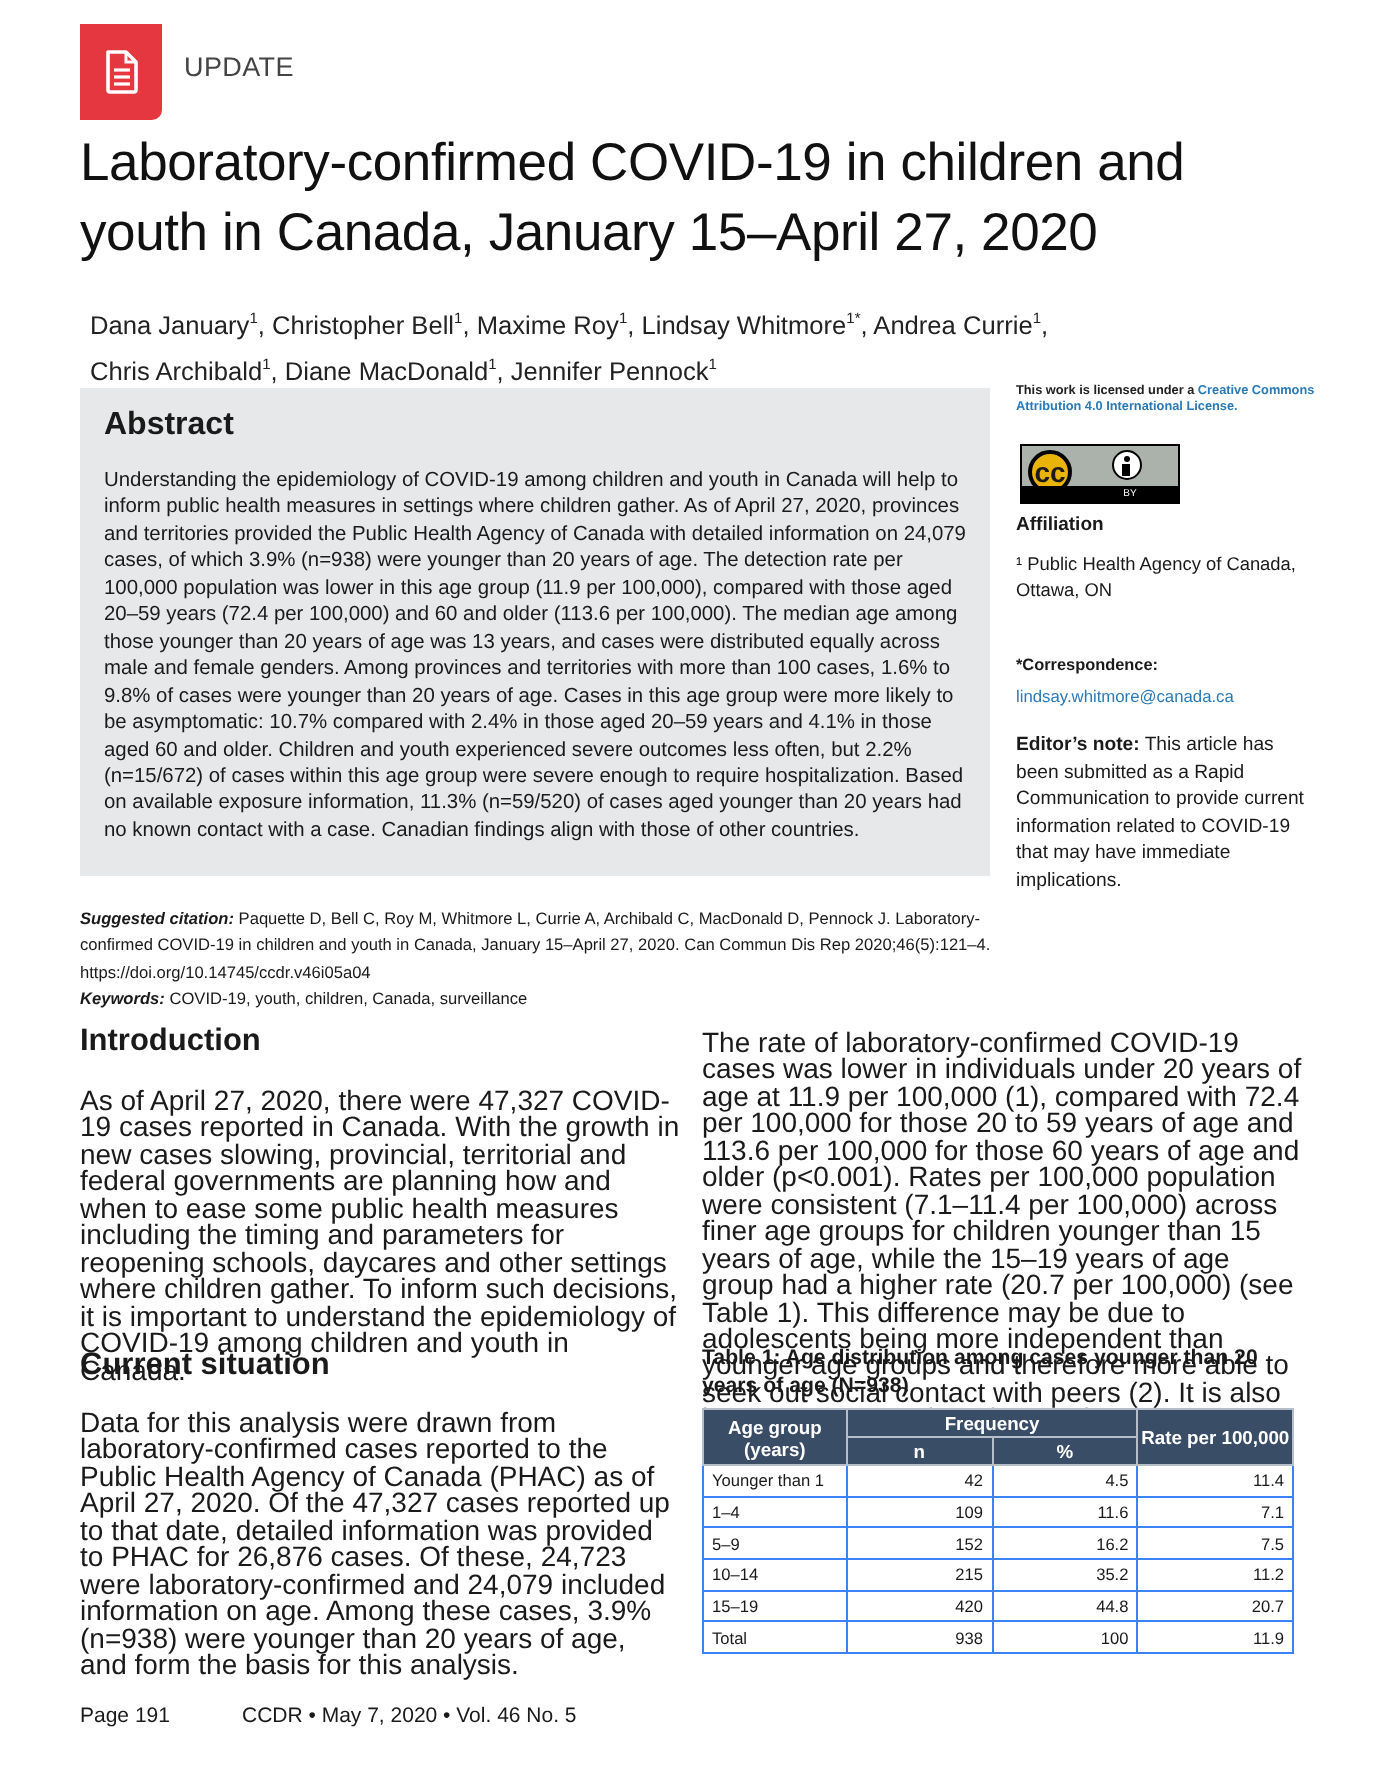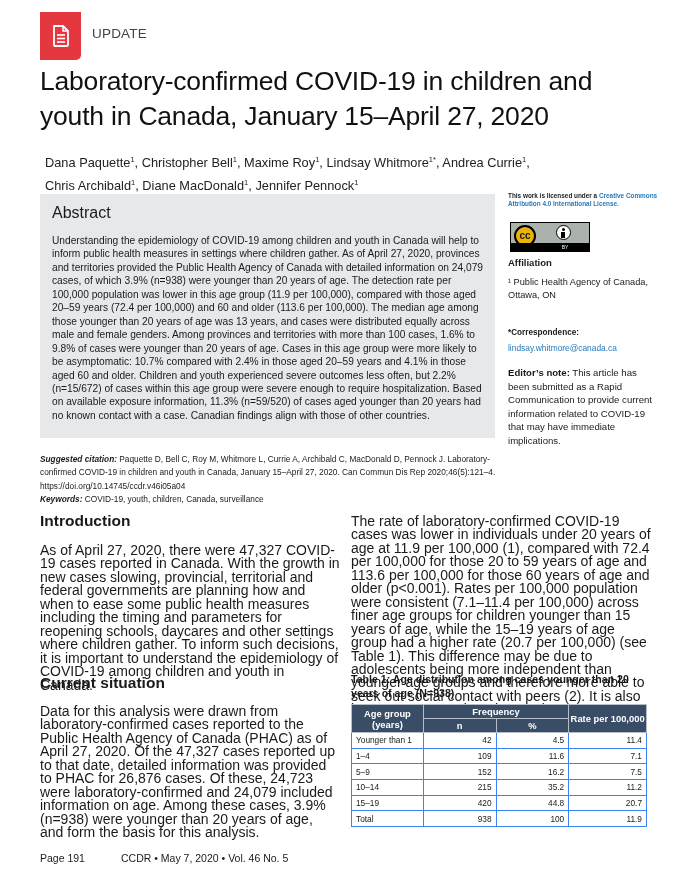--- a/index.html
+++ b/index.html
@@ -8,29 +8,29 @@
 
     .header-badge { position: absolute; left: 40px; top: 12px; width: 41px; height: 48px; background: #e5373f; border-bottom-right-radius: 5px; display: flex; align-items: center; justify-content: center; }
     .header-label { position: absolute; left: 92px; top: 26px; font-size: 13.5px; color: #444; letter-spacing: 0.2px; }
 
     .title { position: absolute; left: 40px; top: 64px; width: 620px; font-size: 26.5px; line-height: 35px; color: #111; font-weight: normal; letter-spacing: -0.2px; }
 
     .authors { position: absolute; left: 45px; top: 150px; width: 560px; font-size: 12.8px; line-height: 19px; color: #222; }
     .authors sup { font-size: 7.5px; }
 
     .abstract-box { position: absolute; left: 40px; top: 194px; width: 455px; height: 244px; background: #e6e8ea; padding: 8px 12px; }
-    .abstract-title { font-size: 16px; font-weight: normal; color: #1a1a1a; margin-bottom: 12px; margin-top: 2px; }
+    .abstract-title { font-size: 16px; font-weight: bold; color: #1a1a1a; margin-bottom: 12px; margin-top: 2px; }
     .abstract-text { font-size: 10.2px; line-height: 13.45px; color: #1a1a1a; }
 
     .side { position: absolute; left: 508px; width: 170px; }
     .license-text { top: 192px; font-size: 6.4px; line-height: 8px; color: #222; font-weight: bold; }
     .license-text .link { color: #2a7ab8; }
     .cc-badge { position: absolute; left: 510px; top: 222px; width: 80px; height: 30px; background: #aab2ab; border: 1px solid #000; }
     .cc-badge .bar { position: absolute; left: 0; right: 0; bottom: 0; height: 8px; background: #000; color: #fff; font-size: 5px; text-align: center; line-height: 8px; padding-left: 30px; }
-    .cc-badge .cc { position: absolute; left: 3px; top: 2px; width: 22px; height: 22px; border-radius: 50%; background: #eab308; border: 2px solid #000; font-size: 10px; font-weight: bold; text-align: center; line-height: 18px; }
+    .cc-badge .cc { position: absolute; left: 3px; top: 2px; width: 22px; height: 22px; border-radius: 50%; background: #eab308; border: 2px solid #000; font-size: 14px; font-weight: bold; text-align: center; line-height: 18px; }
     .cc-badge .by { position: absolute; left: 45px; top: 2px; width: 15px; height: 15px; border-radius: 50%; background: #fff; border: 1.5px solid #000; }
     .cc-badge .by::before { content: ""; position: absolute; left: 4.5px; top: 1.5px; width: 3px; height: 3px; border-radius: 50%; background: #000; }
     .cc-badge .by::after { content: ""; position: absolute; left: 4px; top: 5.5px; width: 4px; height: 6px; background: #000; }
 
     .affil-title { top: 257px; font-size: 9.5px; font-weight: bold; color: #1a1a1a; }
     .affil-text { top: 276px; font-size: 9.2px; line-height: 12.5px; color: #1a1a1a; }
     .corr-title { top: 328px; font-size: 8.2px; font-weight: bold; color: #1a1a1a; }
     .corr-email { top: 343px; font-size: 8.4px; color: #2a7ab8; }
     .editor-note { top: 366px; font-size: 9.6px; line-height: 13.6px; color: #1a1a1a; width: 150px; }
     .editor-note b { font-weight: bold; }
@@ -62,21 +62,21 @@
   </svg>
 </div>
 <div class="header-label">UPDATE</div>
 
 <h1 class="title">
   <span>Laboratory-confirmed COVID-19 in children and</span><br>
   <span>youth in Canada, January 15–April 27, 2020</span>
 </h1>
 
 <div class="authors">
-  <span><span>Dana Paquette</span><sup>1</sup><span>, </span></span>
+  <span><span>Dana January</span><sup>1</sup><span>, </span></span>
   <span><span>Christopher Bell</span><sup>1</sup><span>, </span></span>
   <span><span>Maxime Roy</span><sup>1</sup><span>, </span></span>
   <span><span>Lindsay Whitmore</span><sup>1*</sup><span>, </span></span>
   <span><span>Andrea Currie</span><sup>1</sup><span>,</span></span><br>
   <span><span>Chris Archibald</span><sup>1</sup><span>, </span></span>
   <span><span>Diane MacDonald</span><sup>1</sup><span>, </span></span>
   <span><span>Jennifer Pennock</span><sup>1</sup><span></span></span>
 </div>
 
 <div class="abstract-box">

